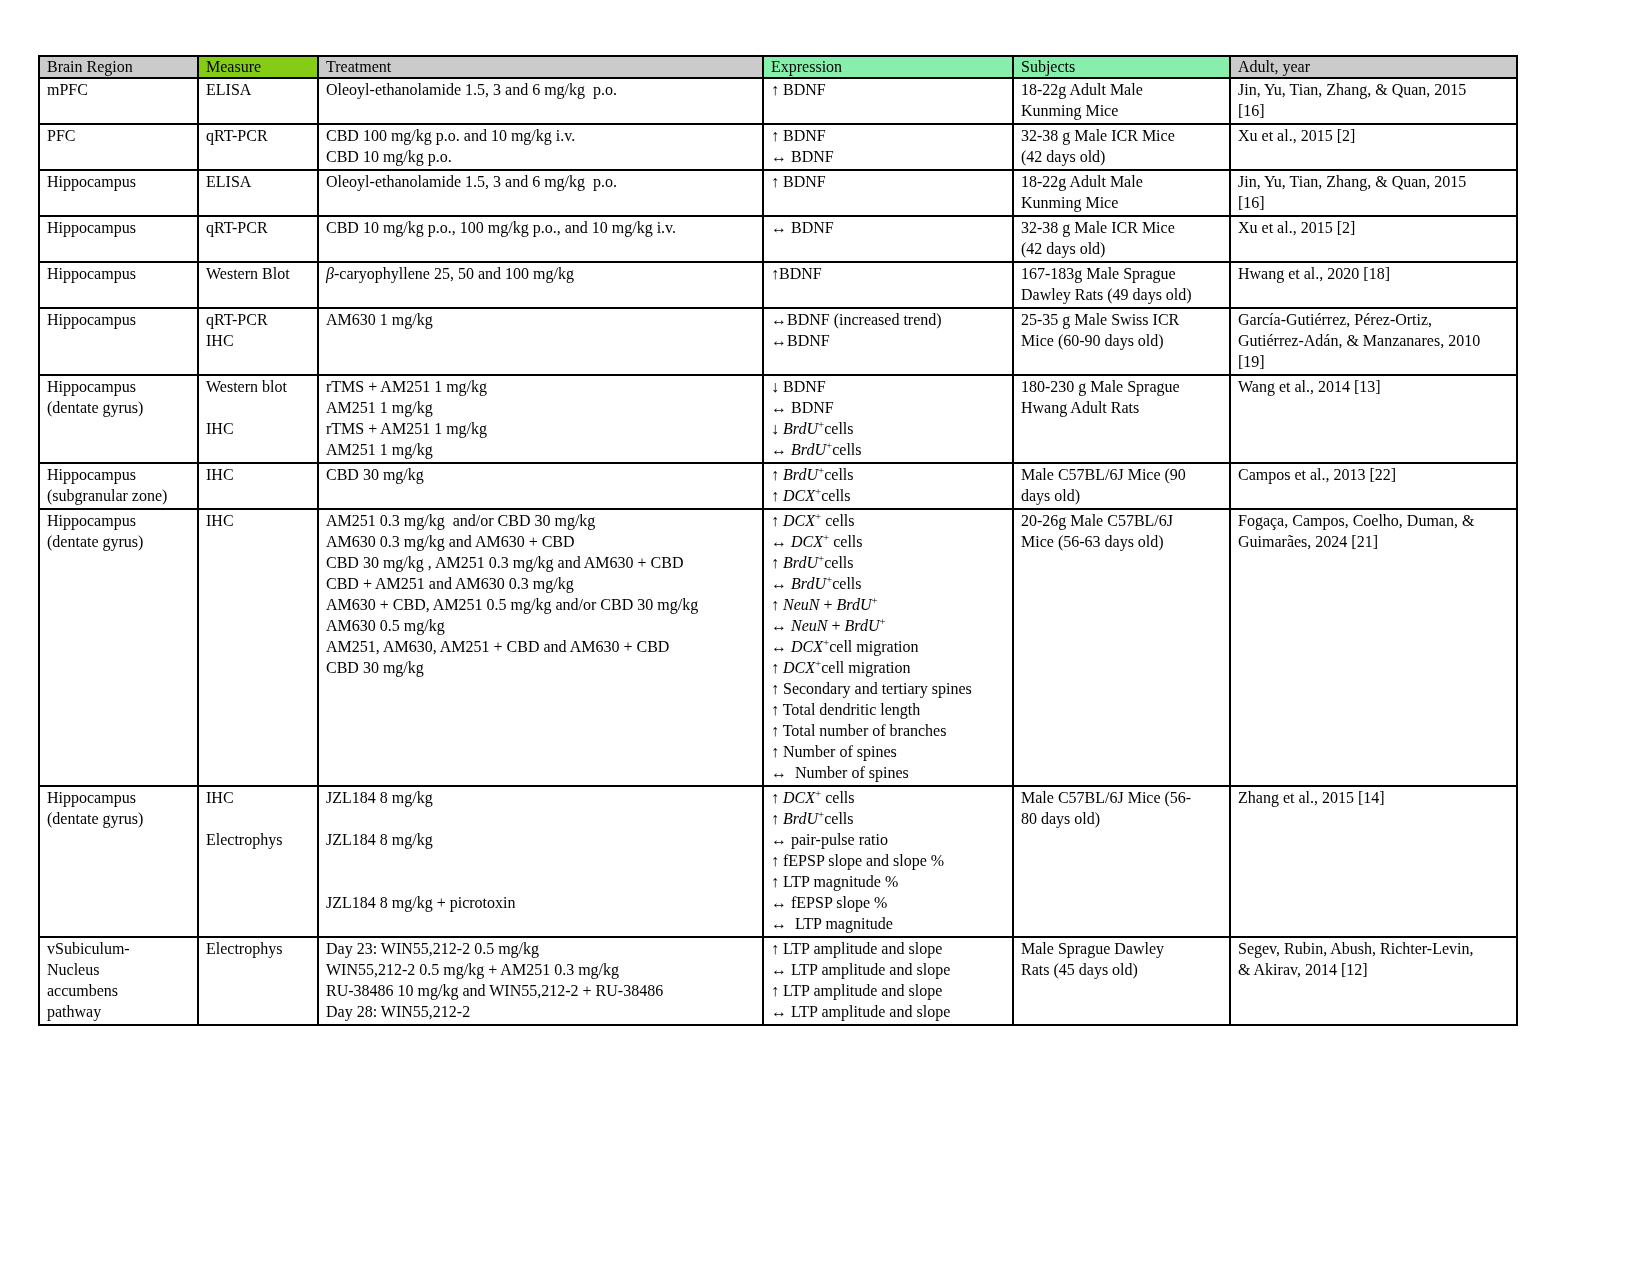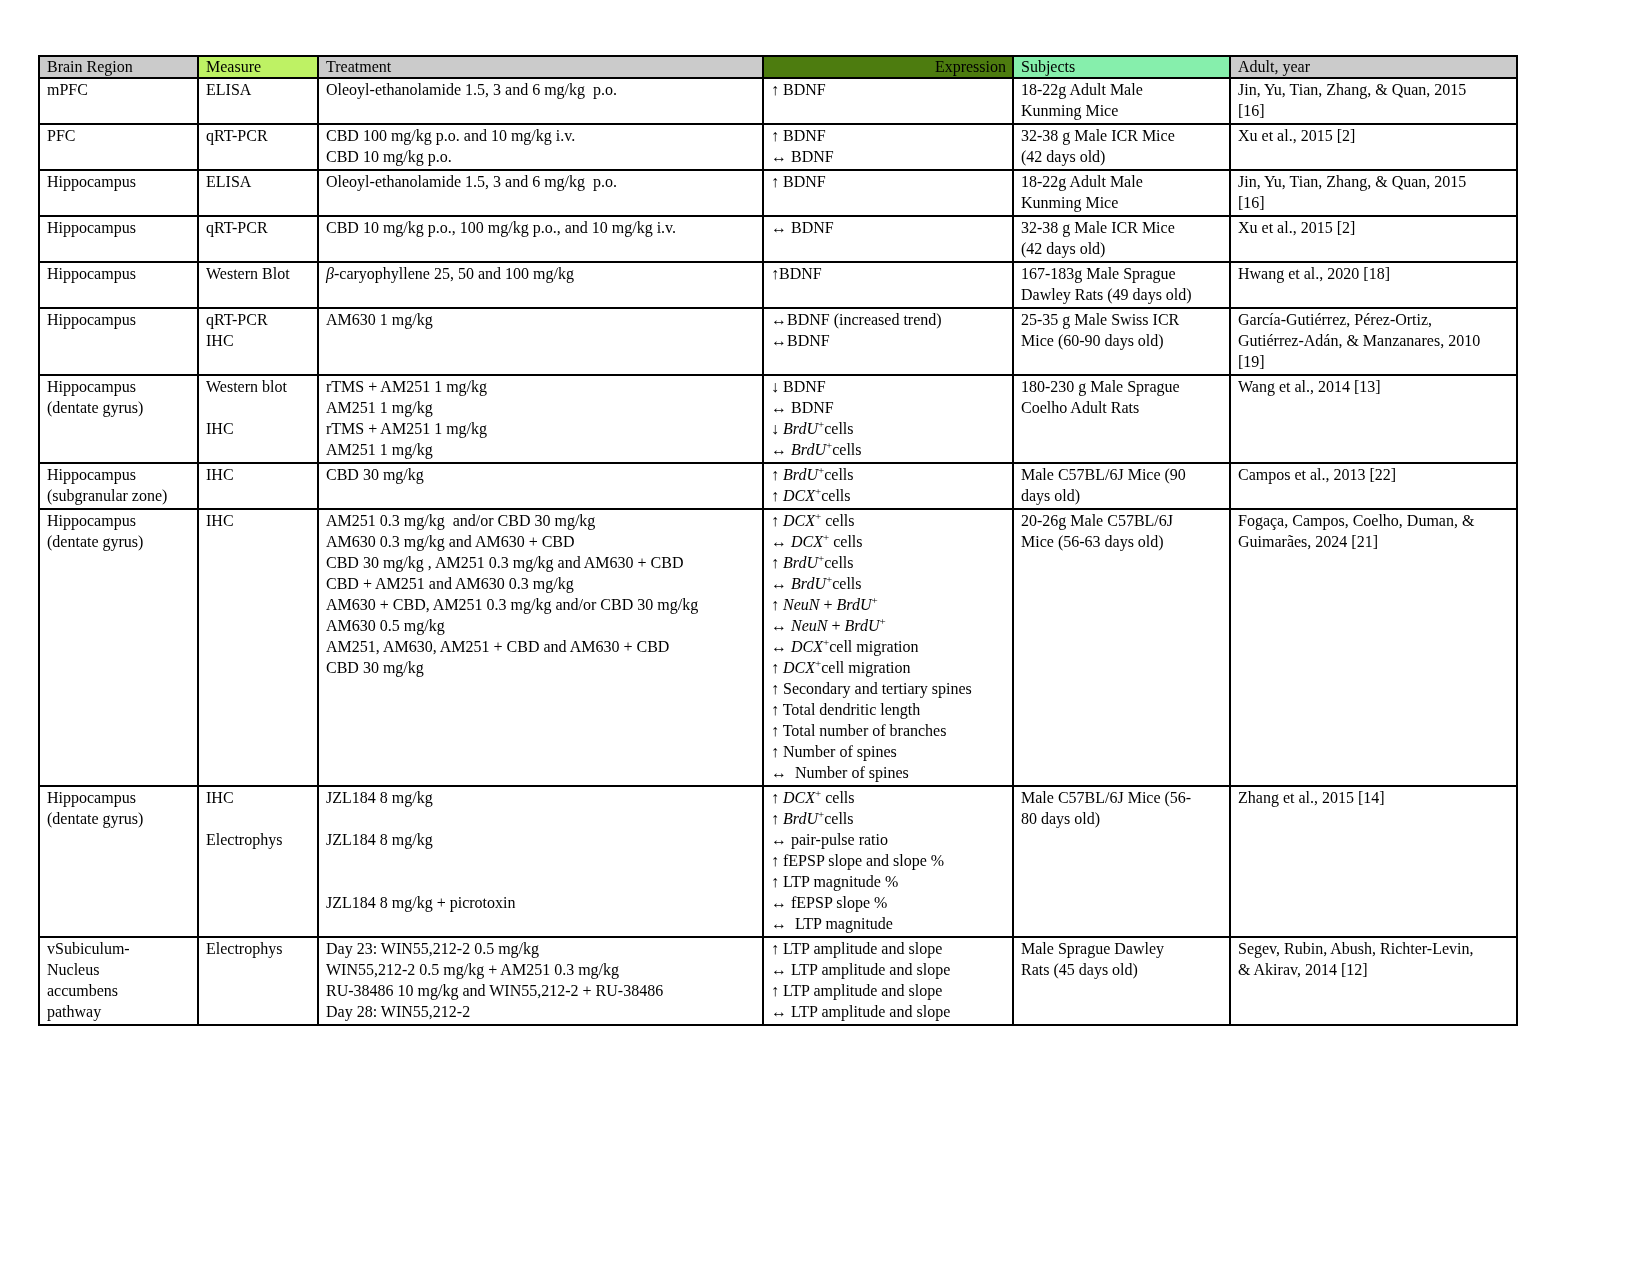--- a/index.html
+++ b/index.html
@@ -64,23 +64,23 @@
       <col style="width:159px">
       <col style="width:120px">
       <col style="width:445px">
       <col style="width:250px">
       <col style="width:217px">
       <col style="width:287px">
     </colgroup>
     <thead>
       <tr id="header-row">
           <th style="background: rgb(203, 203, 203);">Brain Region</th>
-          <th style="background: #bef264;">Measure</th>
+          <th style="background: #84cc16;">Measure</th>
           <th style="background: rgb(203, 203, 203); margin-left: 48px;">Treatment</th>
-          <th style="background: #4d7c0f; text-align: right;">Expression</th>
+          <th style="background: #86efac;">Expression</th>
           <th style="background: #86efac;">Subjects</th>
           <th style="background: rgb(203, 203, 203);">Adult, year</th>
         </tr>
     </thead>
     <tbody id="table-body">
         <tr>
           <td>
             <div class="ln">mPFC</div>
           </td>
           <td>
@@ -230,21 +230,21 @@
             <div class="ln">AM251 1 mg/kg</div>
           </td>
           <td>
             <div class="ln">↓ BDNF</div>
             <div class="ln">↔ BDNF</div>
             <div class="ln">↓ <i>BrdU</i><sup>+</sup>cells</div>
             <div class="ln">↔ <i>BrdU</i><sup>+</sup>cells</div>
           </td>
           <td>
             <div class="ln">180-230 g Male Sprague</div>
-            <div class="ln">Coelho Adult Rats</div>
+            <div class="ln">Hwang Adult Rats</div>
           </td>
           <td>
             <div class="ln">Wang et al., 2014 [13]</div>
           </td>
         </tr>
         <tr>
           <td>
             <div class="ln">Hippocampus</div>
             <div class="ln">(subgranular zone)</div>
           </td>
@@ -272,21 +272,21 @@
             <div class="ln">(dentate gyrus)</div>
           </td>
           <td>
             <div class="ln">IHC</div>
           </td>
           <td>
             <div class="ln">AM251 0.3 mg/kg  and/or CBD 30 mg/kg</div>
             <div class="ln">AM630 0.3 mg/kg and AM630 + CBD</div>
             <div class="ln">CBD 30 mg/kg , AM251 0.3 mg/kg and AM630 + CBD</div>
             <div class="ln">CBD + AM251 and AM630 0.3 mg/kg</div>
-            <div class="ln">AM630 + CBD, AM251 0.3 mg/kg and/or CBD 30 mg/kg</div>
+            <div class="ln">AM630 + CBD, AM251 0.5 mg/kg and/or CBD 30 mg/kg</div>
             <div class="ln">AM630 0.5 mg/kg</div>
             <div class="ln">AM251, AM630, AM251 + CBD and AM630 + CBD</div>
             <div class="ln">CBD 30 mg/kg</div>
           </td>
           <td>
             <div class="ln">↑ <i>DCX</i><sup>+</sup> cells</div>
             <div class="ln">↔ <i>DCX</i><sup>+</sup> cells</div>
             <div class="ln">↑ <i>BrdU</i><sup>+</sup>cells</div>
             <div class="ln">↔ <i>BrdU</i><sup>+</sup>cells</div>
             <div class="ln">↑ <i>NeuN</i> + <i>BrdU</i><sup>+</sup></div>

